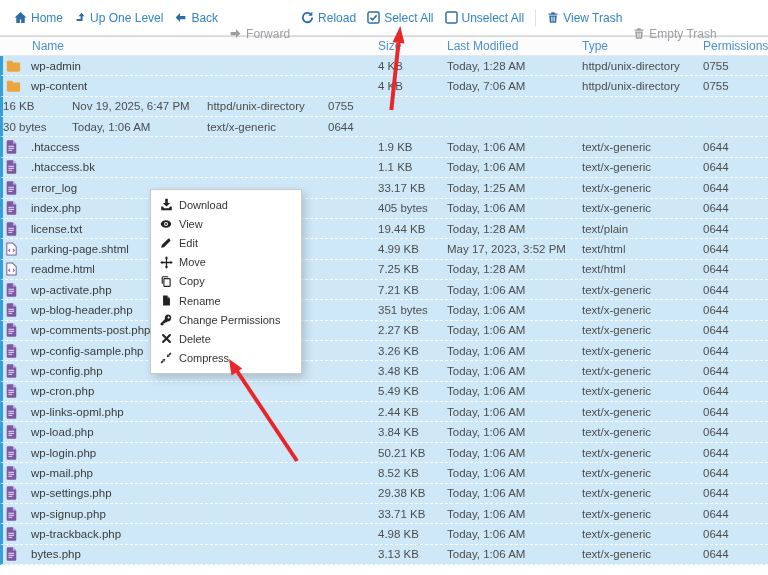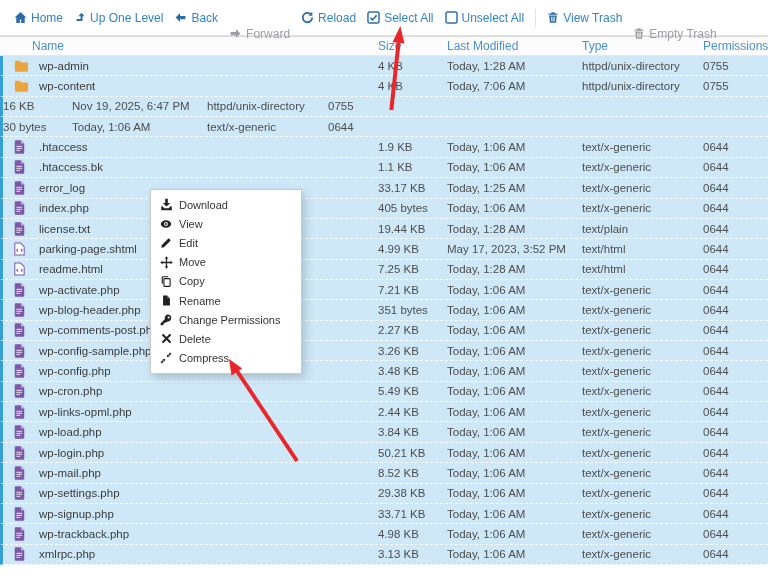--- a/index.html
+++ b/index.html
@@ -27,21 +27,21 @@
   .c-mod  { flex:0 0 135px; }
   .c-type { flex:0 0 121px; }
   .c-perm { flex:1 1 auto; }
 
   
   .rows { background:#fff; }
   .row { height:20.36px; display:flex; align-items:center;
     background:var(--rowbg); border-left:3px solid var(--rowedge);
     border-bottom:1px dashed rgba(255,255,255,.95);
     font-size:11.5px; color:#4d4d4d; cursor:pointer; }
-  .row .c-name { flex:0 0 375px; padding-left:11px; color:#3b3b3b; }
+  .row .c-name { flex:0 0 375px; padding-left:3px; color:#3b3b3b; }
   .row .fi { display:flex; width:15px; justify-content:flex-start; margin-right:10px; }
   .cell { white-space:nowrap; overflow:hidden; }
 
   
   .context-menu { position:absolute; left:150px; top:189px; width:152px;
     background:#fff; border:1px solid #c9c9c9; z-index:40; padding:5px 0;
     box-shadow:3px 4px 9px rgba(0,0,0,.18); }
   .menu-item { display:flex; align-items:center; gap:6px; height:19.2px;
     padding:0 8px; font-size:11px; color:#333; cursor:pointer; white-space:nowrap; }
   .micon { width:14px; display:flex; justify-content:center; color:#222; }
@@ -588,21 +588,21 @@
           <svg viewBox="0 0 12 15" width="11" height="14">
             <path fill="var(--purple)" d="M.8 1.6C.8.8 1.4.2 2.2.2h5.4l3.6 3.6v9.6c0 .8-.6 1.4-1.4 1.4H2.2c-.8 0-1.4-.6-1.4-1.4V1.6z"></path>
             <path fill="#c3abdd" d="M7.6.2l3.6 3.6H7.6V.2z"></path>
             <g fill="#fff" opacity=".9">
               <rect x="2.6" y="6.2" width="6.2" height="1"></rect>
               <rect x="2.6" y="8.4" width="6.2" height="1"></rect>
               <rect x="2.6" y="10.6" width="4.2" height="1"></rect>
             </g>
           </svg>
         </span>
-        <span>xmlrpc.php</span>
+        <span>bytes.php</span>
       </div>
       <div class="cell c-size">3.13 KB</div>
       <div class="cell c-mod">Today, 1:06 AM</div>
       <div class="cell c-type">text/x-generic</div>
       <div class="cell c-perm">0644</div>
     </div>
   </div>
 
 <div class="context-menu">
     <div class="menu-item">

